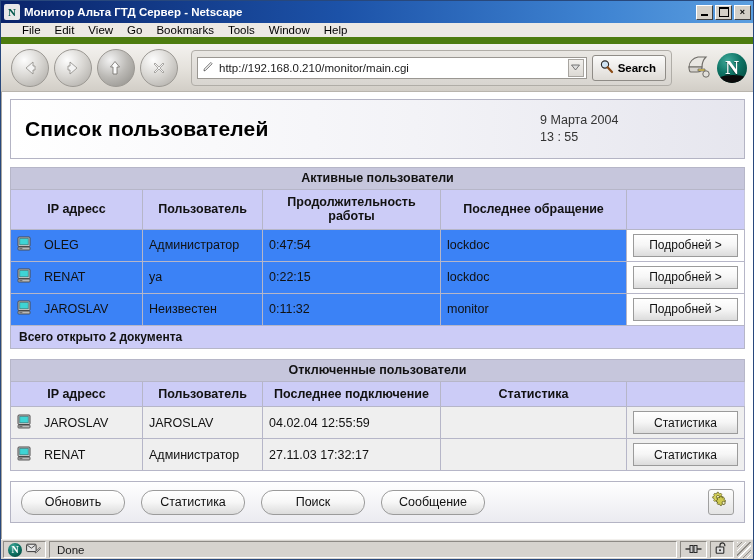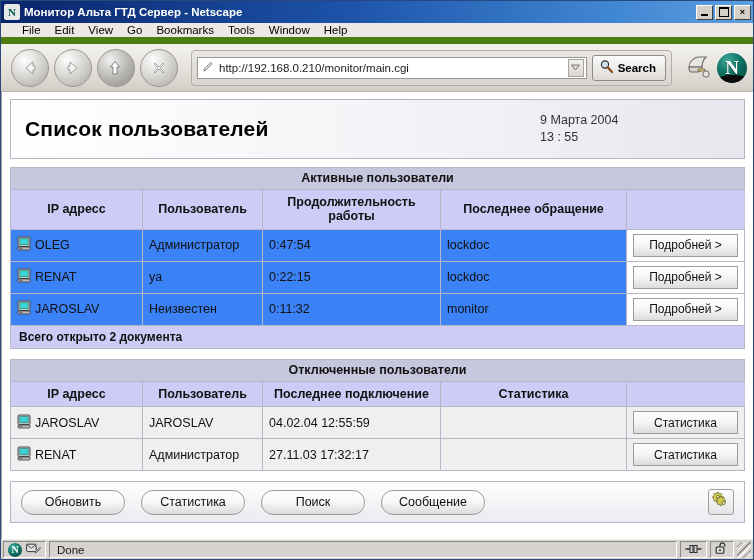--- a/index.html
+++ b/index.html
@@ -184,21 +184,21 @@
     background: #ccccf7;
     text-align: center; font-weight: bold;
     color: #111; padding: 5px 3px;
     line-height: 1.15;
   }
   tr.data-row td {
     padding: 4px 6px; color: #111;
     height: 28px;
   }
   tr.data-row td.ipcell { padding-left: 6px; }
-  .ipwrap { display: flex; align-items: center; gap: 2px; }
+  .ipwrap { display: flex; align-items: center; gap: 11px; }
   tr.footer-row td {
     background: #ccccf7;
     font-weight: bold; font-size: 12px;
     padding: 4px 8px; color: #111;
   }
   table.grid2 tr.data-row td { background: #efefef; }
   .btn-cell { padding: 3px 6px 3px 4px; width: 118px; background: #fff !important; }
   table.grid2 .btn-cell { background: #efefef !important; }
   .row-btn {
     width: 100%; height: 23px;

